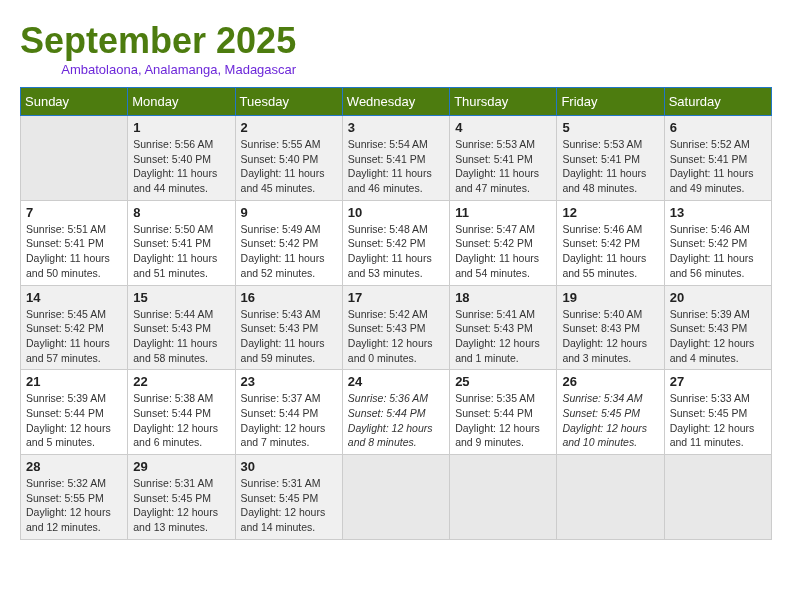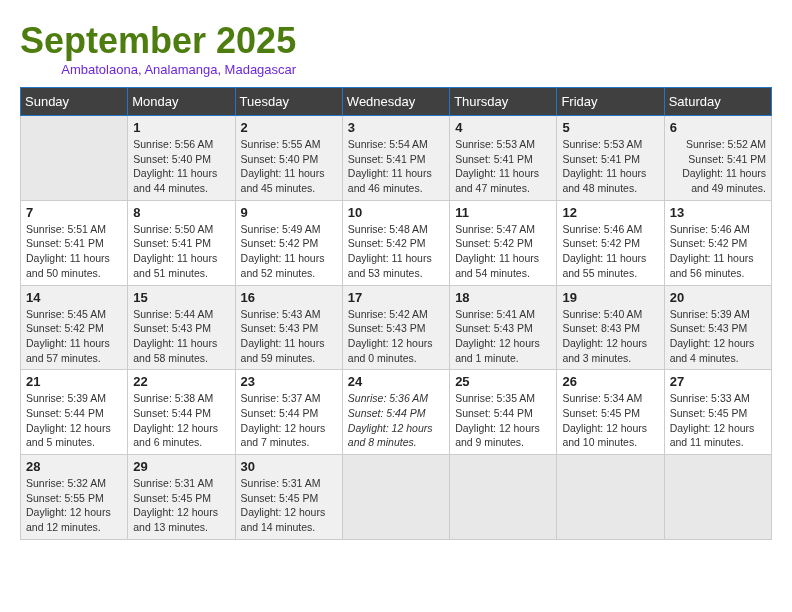--- a/index.html
+++ b/index.html
@@ -41,21 +41,21 @@
     .subtitle {
       font-size: 13px;
       color: #6d28d9;
     }
     .calendar {
       width: 100%;
       border-collapse: collapse;
       font-size: 11px;
     }
     .calendar th {
-      background: #404040;
+      background: #4d7c0f;
       color: #fff;
       padding: 6px 4px;
       text-align: left;
       font-size: 13px;
       font-weight: normal;
       border: 1px solid #2176c7;
     }
     .calendar td {
       border: 1px solid #ccc;
       vertical-align: top;
@@ -141,21 +141,21 @@
         </td>
         <td>
           <span class="day-num">5</span>
           <div class="day-info" style="white-space: pre-line;">Sunrise: 5:53 AM
 Sunset: 5:41 PM
 Daylight: 11 hours
 and 48 minutes.</div>
         </td>
         <td>
           <span class="day-num">6</span>
-          <div class="day-info" style="white-space: pre-line; text-align: right;">Sunrise: 5:52 AM
+          <div class="day-info" style="white-space: pre-line;">Sunrise: 5:52 AM
 Sunset: 5:41 PM
 Daylight: 11 hours
 and 49 minutes.</div>
         </td>
       </tr>
       <tr>
         <td>
           <span class="day-num">7</span>
           <div class="day-info" style="white-space: pre-line;">Sunrise: 5:51 AM
 Sunset: 5:41 PM
@@ -287,21 +287,21 @@
         </td>
         <td>
           <span class="day-num">25</span>
           <div class="day-info" style="white-space: pre-line;">Sunrise: 5:35 AM
 Sunset: 5:44 PM
 Daylight: 12 hours
 and 9 minutes.</div>
         </td>
         <td>
           <span class="day-num">26</span>
-          <div class="day-info" style="white-space: pre-line;">Sunrise: 5:34 AM
+          <div class="day-info" style="white-space: pre-line; font-style: italic;">Sunrise: 5:34 AM
 Sunset: 5:45 PM
 Daylight: 12 hours
 and 10 minutes.</div>
         </td>
         <td>
           <span class="day-num">27</span>
           <div class="day-info" style="white-space: pre-line;">Sunrise: 5:33 AM
 Sunset: 5:45 PM
 Daylight: 12 hours
 and 11 minutes.</div>

